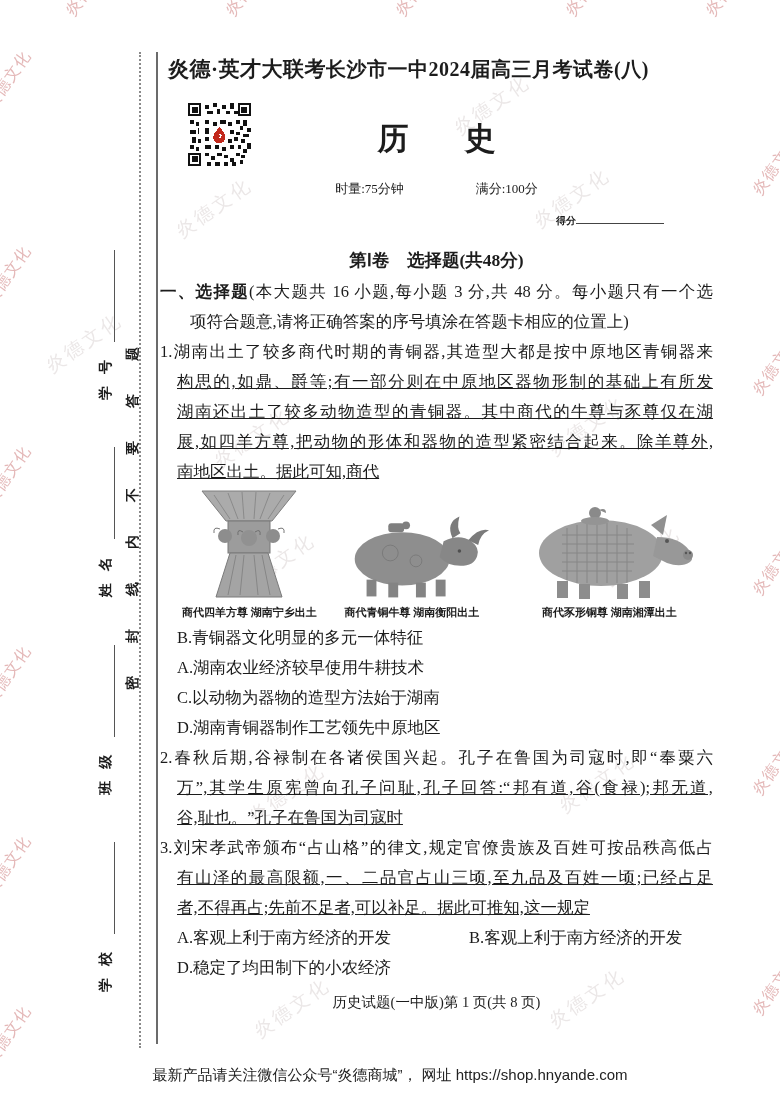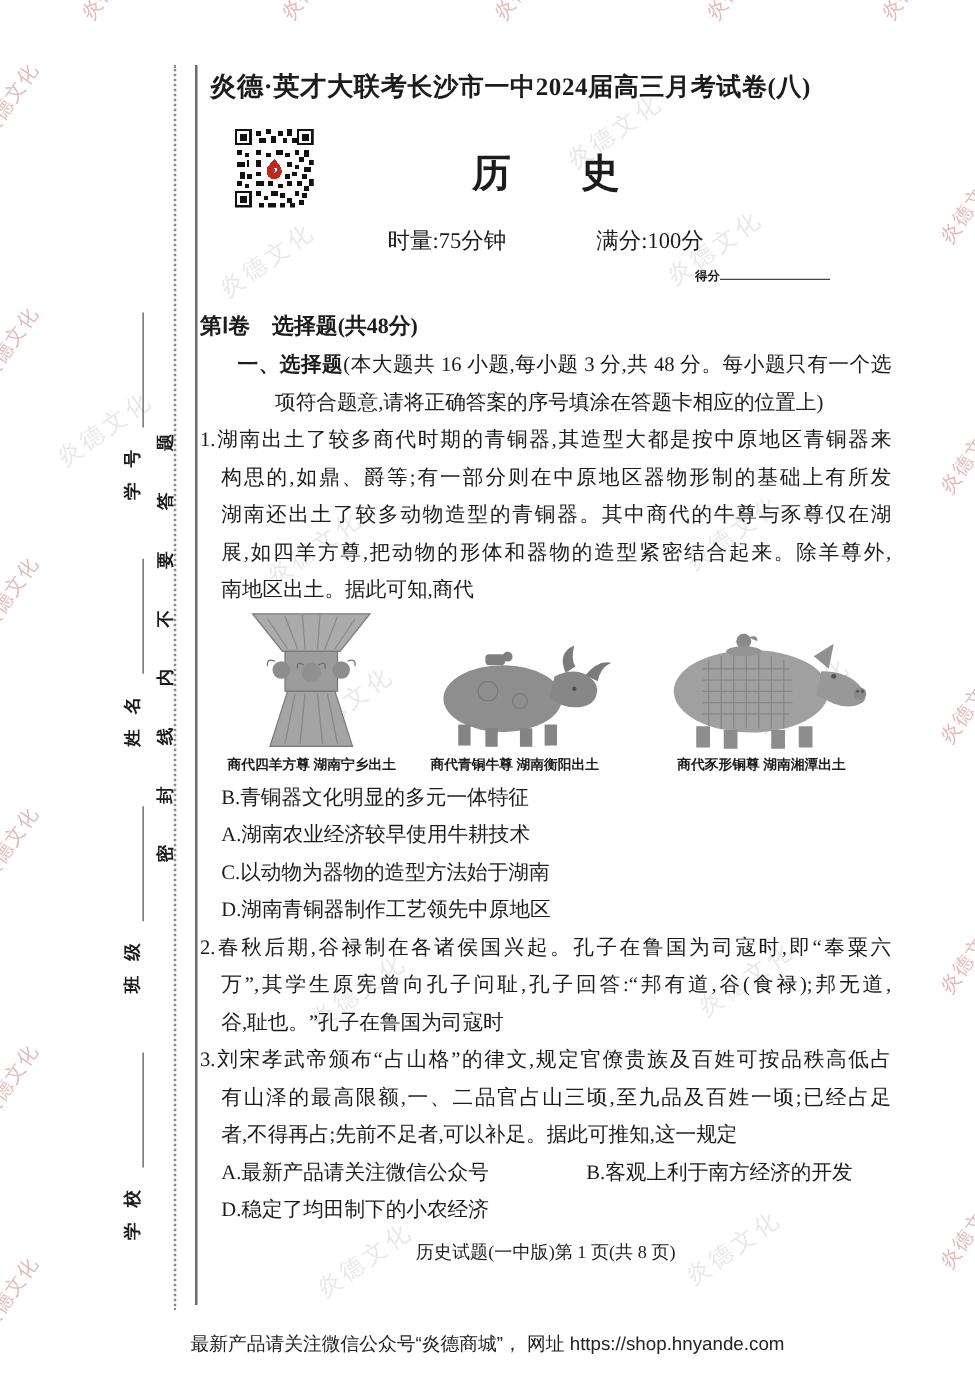--- a/index.html
+++ b/index.html
@@ -23,31 +23,31 @@
           letter-spacing:33px;white-space:nowrap;}
   
   .title{position:absolute;left:168px;top:55px;width:546px;font-size:20px;
          font-weight:bold;white-space:nowrap;letter-spacing:0.5px;}
   .title .brand{font-weight:900;font-size:21px;}
   .qr{position:absolute;left:188px;top:103px;width:63px;height:63px;}
   .subject{position:absolute;left:160px;top:118px;width:553px;text-align:center;
            font-size:31px;font-weight:bold;}
   .subject .gap{display:inline-block;width:56px;}
   .meta{position:absolute;left:160px;top:180px;width:553px;display:flex;
-        justify-content:center;gap:72px;font-size:18px;}
+        justify-content:center;gap:72px;font-size:13px;}
   .score{position:absolute;left:556px;top:209px;font-size:10px;font-weight:bold;}
   .score .blank{display:inline-block;width:88px;border-bottom:1.5px solid #444;height:14px;}
   
   .content{position:absolute;left:160px;top:245px;width:553px;font-size:16.5px;line-height:30px;}
-  .sec-title{text-align:left;font-weight:bold;font-size:17.5px;height:32px;}
-  .introline{text-align:justify;text-align-last:justify;margin-left:30px;}
+  .sec-title{text-align:center;font-weight:bold;font-size:17.5px;height:32px;}
+  .introline{text-align:justify;text-align-last:justify;}
   .introline .lead{font-weight:bold;}
   .indent2{padding-left:30px;}
   .qline{text-align:justify;text-align-last:justify;}
-  .qline.cont{padding-left:17px;}
+  .qline.cont{padding-left:17px;text-decoration:underline;}
   .qline.short{text-align-last:left;}
   .opt{padding-left:17px;}
   .optgrid{padding-left:17px;display:grid;grid-template-columns:292px auto;}
   
   .figrow{display:flex;align-items:flex-end;gap:16px;padding-left:22px;height:130px;margin:2px 0 4px 0;}
   .fig{display:flex;flex-direction:column;align-items:center;}
   .fig .cap{font-size:11px;font-weight:bold;white-space:nowrap;margin-top:5px;line-height:13px;}
   
   .footer{text-align:center;font-size:14.5px;margin-top:4px;}
   .footer .fr{}
@@ -238,21 +238,21 @@
     <div class="opt">D.湖南青铜器制作工艺领先中原地区</div>
 
     <div class="qline">2.春秋后期,谷禄制在各诸侯国兴起。孔子在鲁国为司寇时,即“奉粟六</div>
     <div class="qline cont">万”,其学生原宪曾向孔子问耻,孔子回答:“邦有道,谷(食禄);邦无道,</div>
     <div class="qline cont short">谷,耻也。”孔子在鲁国为司寇时</div>
 
     <div class="qline">3.刘宋孝武帝颁布“占山格”的律文,规定官僚贵族及百姓可按品秩高低占</div>
     <div class="qline cont">有山泽的最高限额,一、二品官占山三顷,至九品及百姓一顷;已经占足</div>
     <div class="qline cont short">者,不得再占;先前不足者,可以补足。据此可推知,这一规定</div>
     <div class="optgrid">
-      <div>A.最新产品请关注微信公众号</div>
+      <div>A.客观上利于南方经济的开发</div>
       <div>B.客观上利于南方经济的开发</div>
       <div>D.稳定了均田制下的小农经济</div>
     </div>
 
     <div class="footer">
       <span>历史试题(一中版)</span><span class="fr">第 1 页(共 8 页)</span>
     </div>
   </div>
 
   <div class="bottom-note">最新产品请关注微信公众号“炎德商城”， 网址 https://shop.hnyande.com</div>

